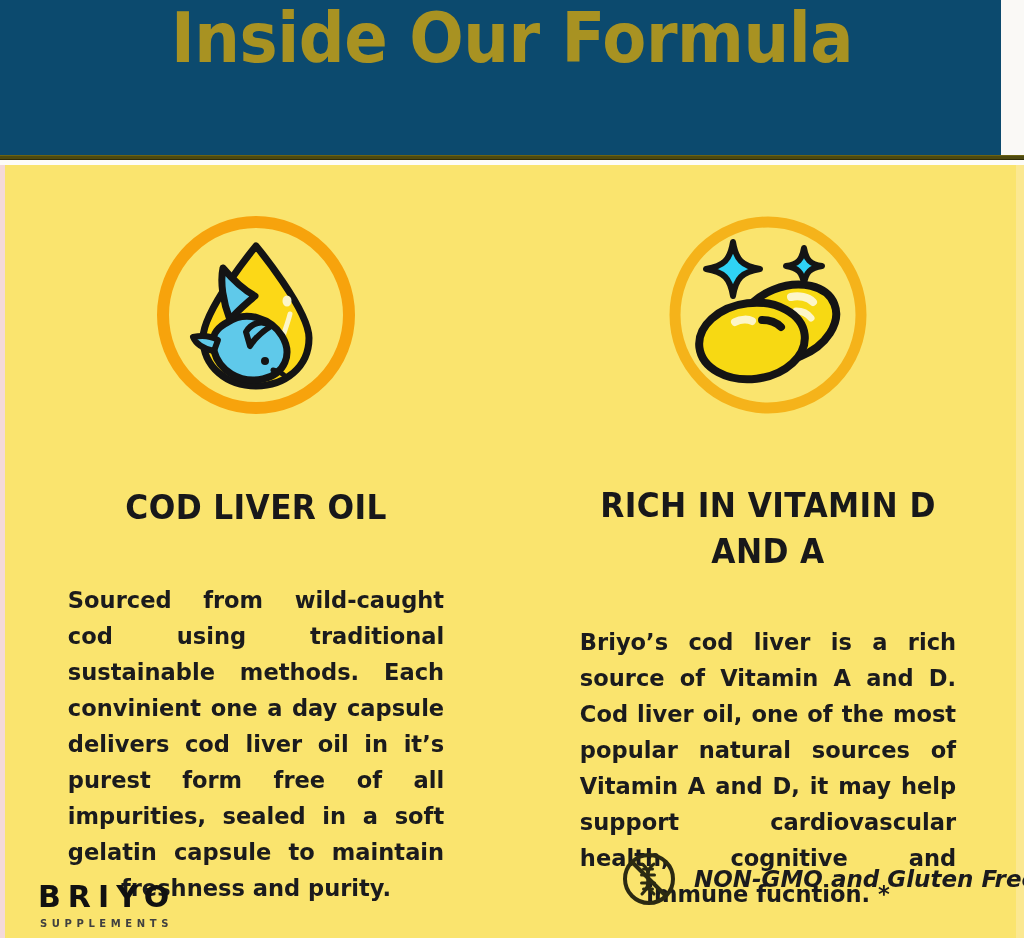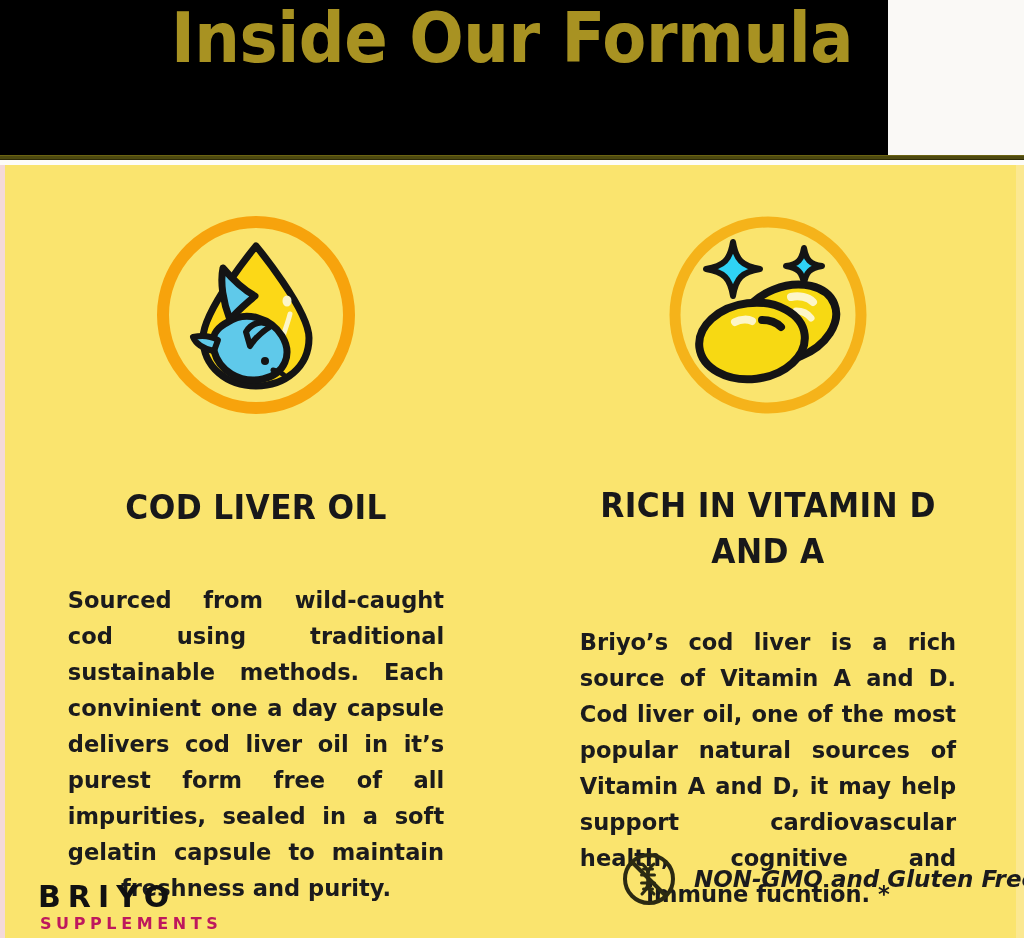--- a/index.html
+++ b/index.html
@@ -19,23 +19,23 @@
     width: 1024px;
     height: 938px;
     background: #faf9f6;
   }
 
   
   .header {
     position: absolute;
     left: 0;
     top: 0;
-    width: 888px;
+    width: 1001px;
     height: 157px;
-    background: #000000;
+    background: #0c4a6e;
   }
   .header-title {
     position: absolute;
     left: 0;
     top: -2px;
     width: 1024px;
     text-align: center;
     font-family: "DejaVu Sans", sans-serif;
     font-weight: bold;
     font-size: 69px;
@@ -175,24 +175,24 @@
     line-height: 32px;
     letter-spacing: 7px;
     color: #111;
     margin-top: 33px;
   }
   .logo-sub {
     margin-top: 3px;
     margin-left: 2px;
     font-family: "DejaVu Sans", sans-serif;
     font-weight: bold;
-    font-size: 16px;
+    font-size: 10px;
     line-height: 16px;
     letter-spacing: 4.6px;
-    color: #be185d;
+    color: #404040;
   }
 
   .nongmo {
     position: absolute;
     left: 620px;
     top: 12px;
     display: flex;
     align-items: center;
     gap: 16px;
   }

